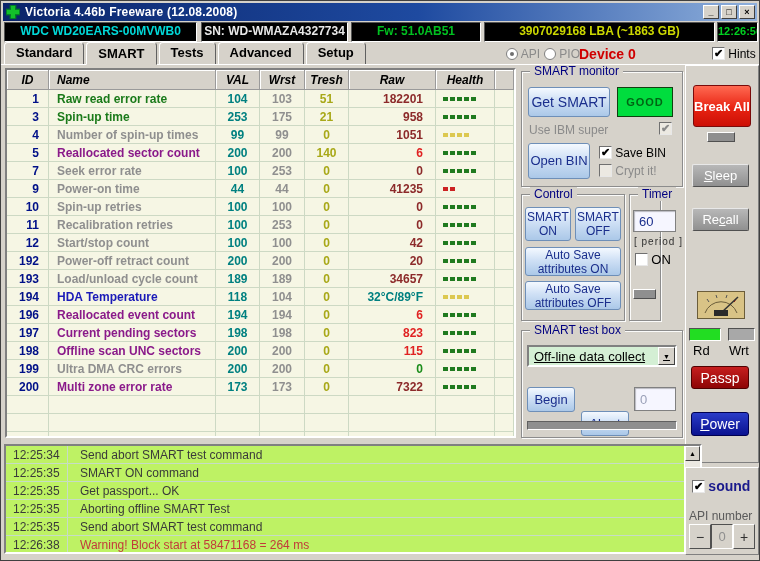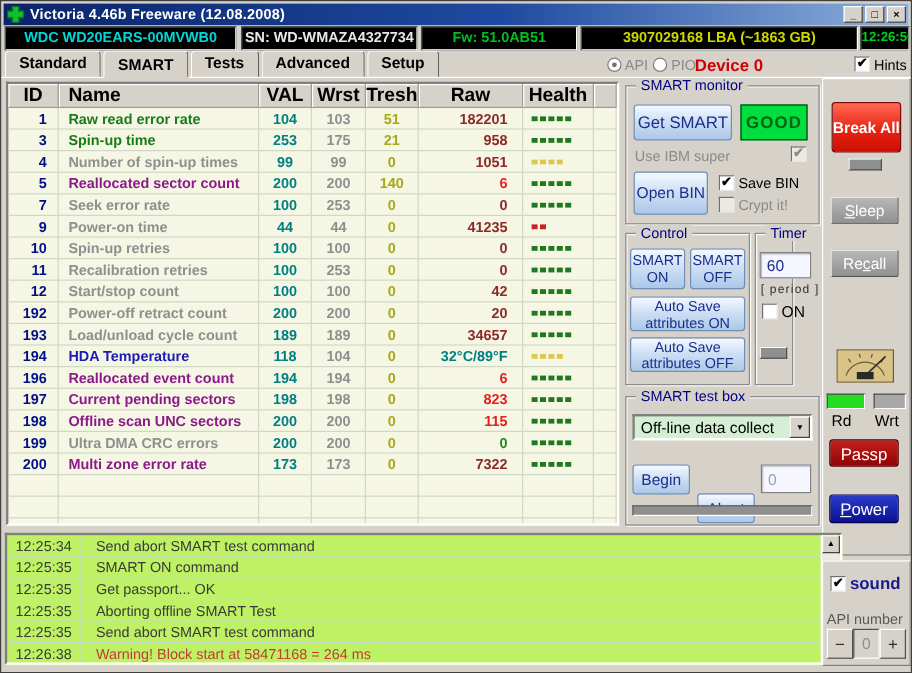--- a/index.html
+++ b/index.html
@@ -40,22 +40,22 @@
   
   .cb { display:inline-block; width:13px; height:13px; background:#fff; border:1px solid;
     border-color:#707070 #e8e8e8 #e8e8e8 #707070; position:relative; vertical-align:-2px;
     font-size:11px; line-height:11px; text-align:center; color:#000; font-weight:bold; }
   .cb.checked::after { content:"\2714"; position:absolute; left:0; top:0; width:11px; }
   .cb.dis { background:#ece9e2; }
   .cb.dis.checked::after { color:#8a8a8a; }
   
   .smart-table { position:absolute; left:4px; top:67px; width:511px; height:370px;
     background:#f6f6e4; border:2px solid; border-color:#808080 #fff #fff #808080; overflow:hidden; }
-  .t-header { display:flex; height:20px; background:#d6d2ca; font-weight:bold; font-size:16px;
-    border-bottom:1px solid #9a9a9a; }
+  .t-header { display:flex; height:20px; background:#d6d2ca; font-weight:bold; font-size:12px;
+    border-bottom:1px solid #9a9a9a;font-style:italic; }
   .t-header .hc { display:flex; align-items:center; justify-content:center;
     border-right:1px solid #9a9a9a; box-shadow:inset 1px 1px 0 #fff; }
   .t-row { display:flex; height:18px; font-weight:bold; font-size:12px; }
   .tc { display:flex; align-items:center; border-right:1px solid #cdd9c4; border-bottom:1px solid #cdd9c4; }
   .w-id{width:42px} .w-name{width:167px} .w-val{width:44px} .w-wrst{width:45px}
   .w-tresh{width:44px} .w-raw{width:87px} .w-health{width:59px} .w-x{flex:1}
   .hc.w-name{justify-content:flex-start; padding-left:8px;}
   .tc.w-id{justify-content:flex-end; padding-right:9px; color:#001088;}
   .tc.w-name{padding-left:8px; white-space:nowrap;}
   .tc.w-val{justify-content:center; color:#008080;}
@@ -74,21 +74,21 @@
     padding:0 4px; color:#000080; font-size:12px; }
   
   .btn-blue { position:absolute; background:linear-gradient(180deg,#f4f9ff 0%,#cfe0f5 45%,#abc8e8 100%);
     border:1px solid #6e8fb8; border-radius:3px; color:#1a2e8c;
     display:flex; align-items:center; justify-content:center; text-align:center;
     font-size:13px; line-height:14px; }
   .tbox { position:absolute; background:#f6f6ff; border:1px solid #808080;
     box-shadow:inset 1px 1px 1px rgba(0,0,0,.25); font-size:13px; padding-left:5px;
     display:flex; align-items:center; }
   .good { position:absolute; background:#00dd3e; border:1px solid #104010;
-    color:#006414; font-weight:bold; font-size:14px; letter-spacing:1px;
+    color:#006414; font-weight:bold; font-size:11px; letter-spacing:1px;
     display:flex; align-items:center; justify-content:center; }
   .dd { position:absolute; background:#d4efd4; border:2px solid; border-color:#808080 #fff #fff #808080;
     display:flex; align-items:center; font-size:13px; }
   .dd .dd-txt { flex:1; padding-left:5px; }
   .dd .dd-btn { width:17px; align-self:stretch; background:#d6d2ca; border:1px solid;
     border-color:#fff #404040 #404040 #fff; font-size:7px; display:flex;
     align-items:center; justify-content:center; }
   .pbar { position:absolute; background:#8f8f8f; border:1px solid; border-color:#606060 #fff #fff #606060; }
   
   .rpanel { position:absolute; left:684px; top:64px; width:74px; height:398px;
@@ -511,21 +511,21 @@
   <span class="legend">Timer</span>
 </div>
 <div class="tbox" style="left:632px;top:209px;width:43px;height:22px;color:#1a2e8c;">60</div>
 <span class="lab" style="left:633px;top:235px;font-size:10px;letter-spacing:1px;color:#303030;">[ period ]</span>
 <span class="lab" style="left:634px;top:251px;"><span class="cb"></span> <span style="font-size:13px;">ON</span></span>
 <div class="led" style="left:632px;top:288px;width:23px;height:10px;"></div>
 
 <div class="group" style="left:520px;top:329px;width:162px;height:108px;">
   <span class="legend">SMART test box</span>
 </div>
-<div class="dd" style="left:526px;top:344px;width:150px;height:22px;">
+<div class="dd" style="left:526px;top:344px;width:150px;height:22px;text-decoration:underline;">
   <span class="dd-txt">Off-line data collect</span>
   <span class="dd-btn">▼</span>
 </div>
 <div class="btn-blue" style="left:526px;top:386px;width:48px;height:25px;">Begin</div>
 <div class="btn-blue" style="left:580px;top:386px;width:48px;height:25px;margin-top:24px;">Abort</div>
 <div class="tbox" style="left:633px;top:386px;width:42px;height:24px;color:#9aa0b8;">0</div>
 <div class="pbar" style="left:526px;top:420px;width:150px;height:9px;"></div>
 
 <div class="rpanel"></div>
 <div class="btn-red" style="left:692px;top:84px;width:58px;height:42px;">Break All</div>

